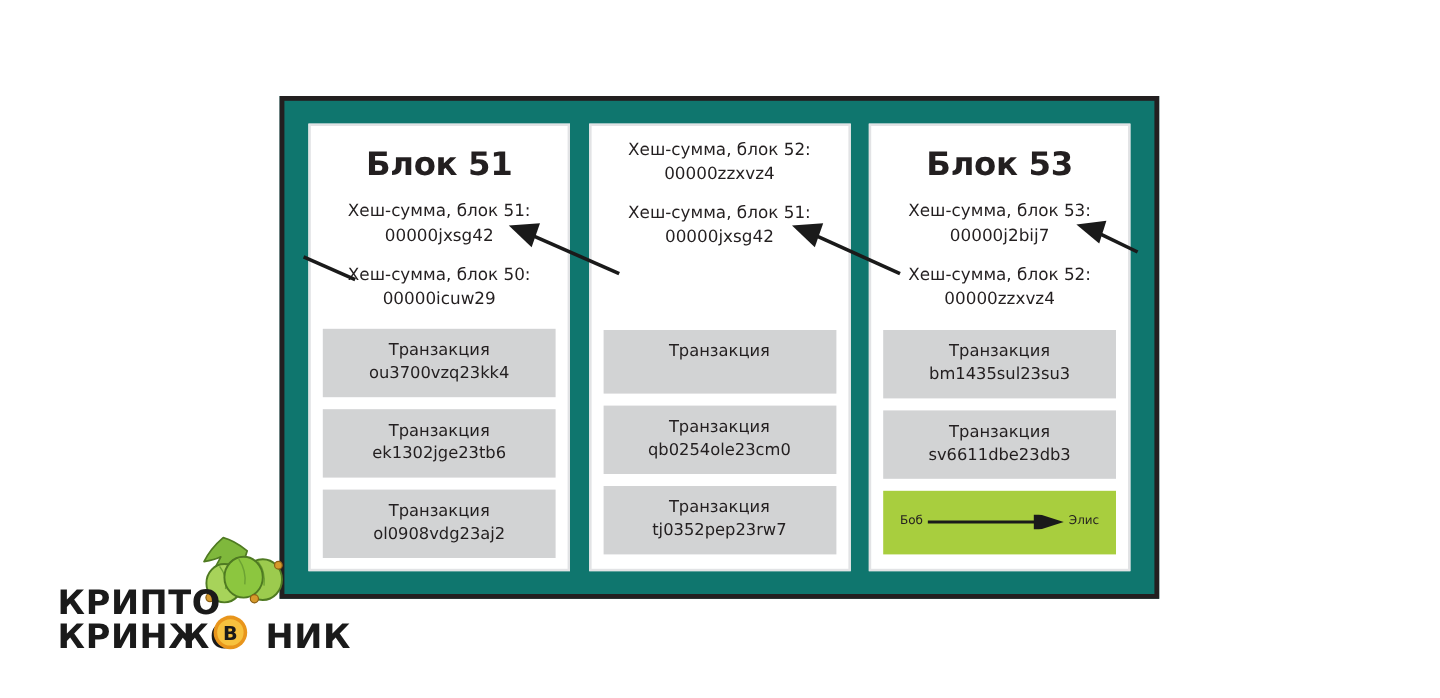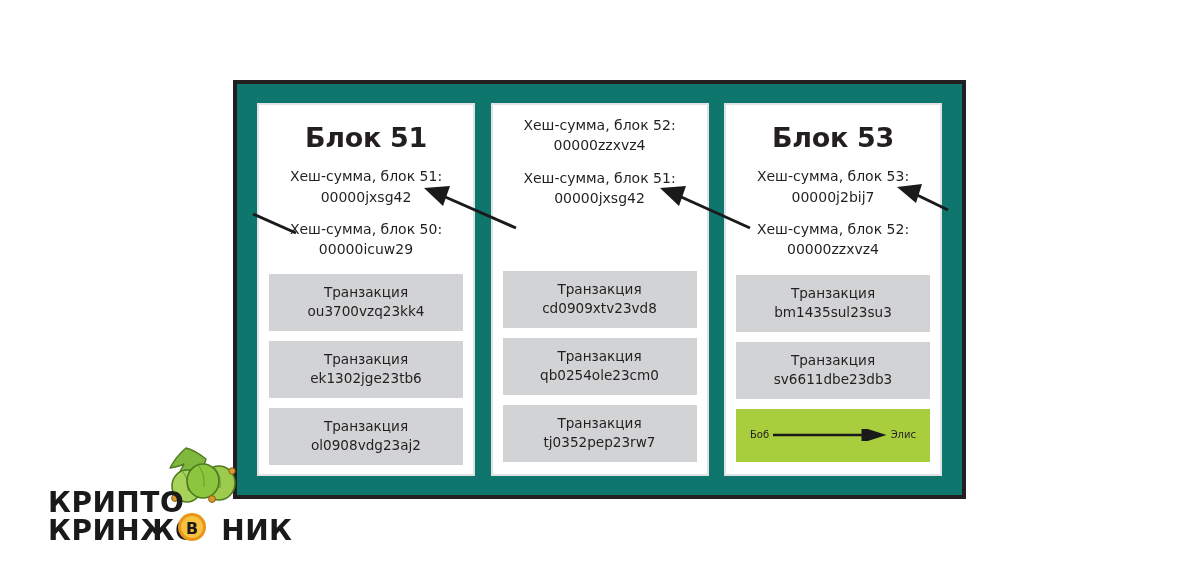--- a/index.html
+++ b/index.html
@@ -199,21 +199,20 @@
         <span class="hash-label">Хеш-сумма, блок 52:</span>
         <span class="hash-value">00000zzxvz4</span>
       </div>
       <div class="hash-group second">
         <span class="hash-label">Хеш-сумма, блок 51:</span>
         <span class="hash-value">00000jxsg42</span>
       </div>
       <div class="tx-list">
         <div class="tx-box">
           <span class="tx-kind">Транзакция</span>
-          <span class="tx-id">cd0909xtv23vd8</span>
         </div>
         <div class="tx-box">
           <span class="tx-kind">Транзакция</span>
           <span class="tx-id">qb0254ole23cm0</span>
         </div>
         <div class="tx-box">
           <span class="tx-kind">Транзакция</span>
           <span class="tx-id">tj0352pep23rw7</span>
         </div>
       </div>

